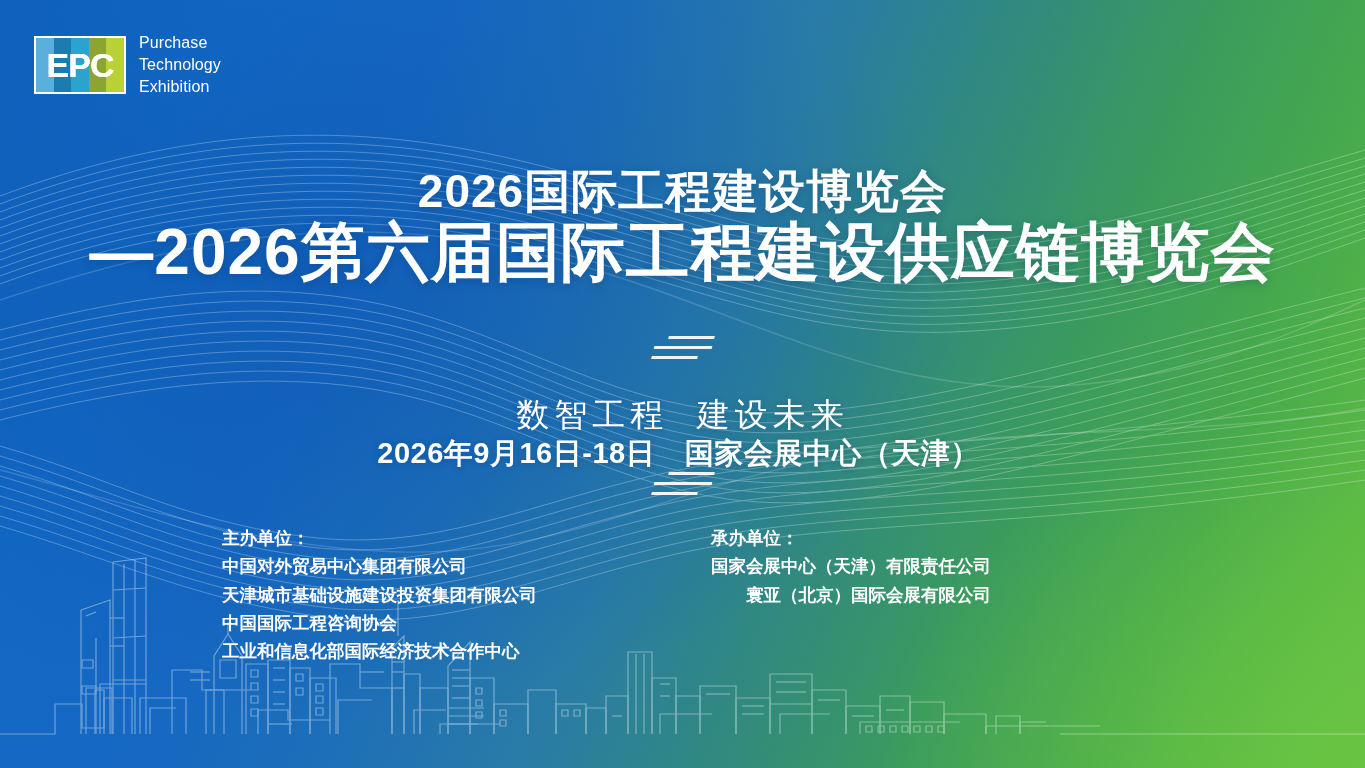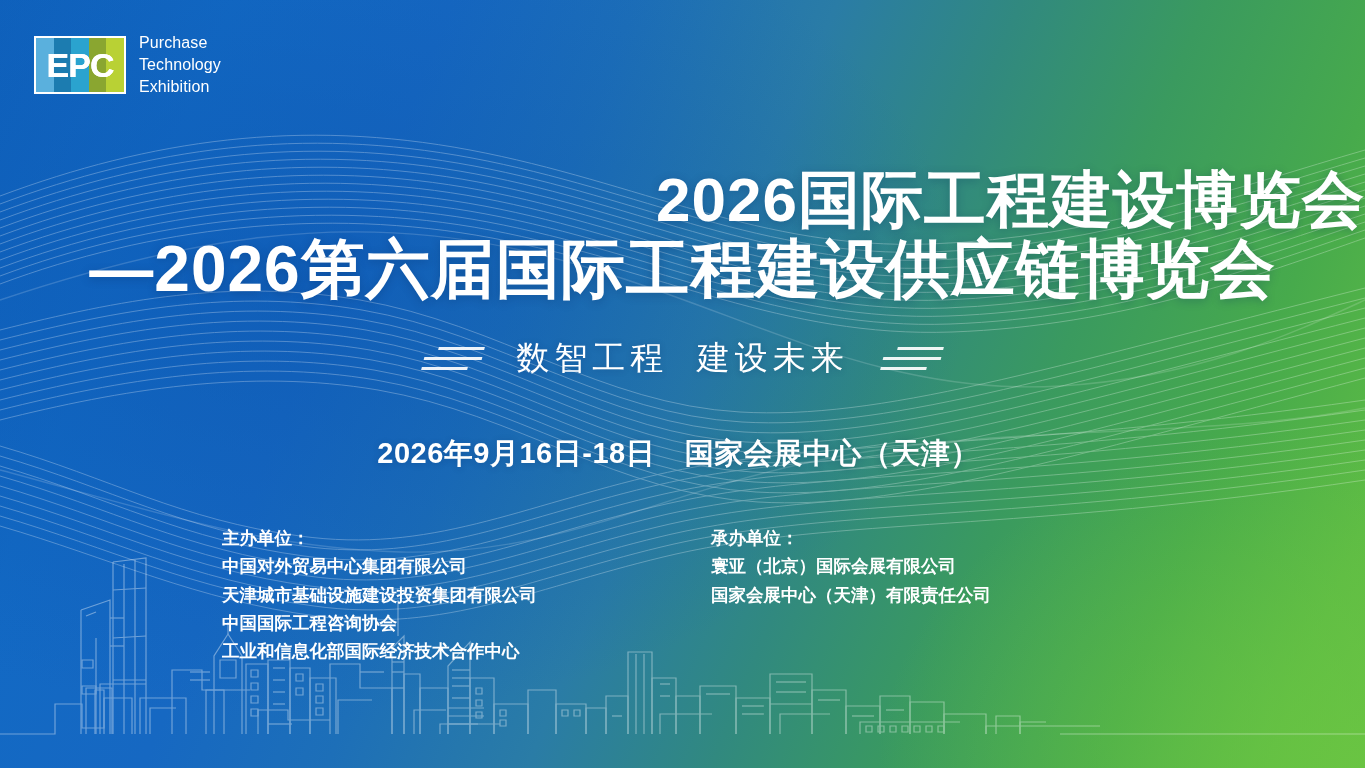--- a/index.html
+++ b/index.html
@@ -48,29 +48,29 @@
   }
   .logo-text{color:#ffffff;font-size:16px;line-height:1.36;font-weight:400;letter-spacing:.1px;}
 
   
   .headline{
     position:absolute;left:0;right:0;top:168px;text-align:center;
     color:#ffffff;
     font-family:"Liberation Sans","DejaVu Sans",sans-serif;
     font-weight:800;
   }
-  .title-1{font-size:62px;line-height:1.03;letter-spacing:1px;
-           text-shadow:0 2px 10px rgba(0,40,90,.28);text-align:right;}
+  .title-1{font-size:46px;line-height:1.03;letter-spacing:1px;
+           text-shadow:0 2px 10px rgba(0,40,90,.28);}
   .title-2{font-size:64px;line-height:1.16;letter-spacing:1px;
            text-shadow:0 2px 10px rgba(0,40,90,.28);}
 
   
   .tagline-row{
     position:absolute;left:0;right:0;top:336px;
-    display:flex;align-items:center;justify-content:center;gap:34px;
+    display:flex;align-items:center;justify-content:center;gap:34px;flex-direction:column;
   }
   .tagline{
     color:#ffffff;font-size:33px;font-weight:400;letter-spacing:5px;
     font-family:"Liberation Sans","DejaVu Sans",sans-serif;
     text-shadow:0 1px 6px rgba(0,40,90,.25);
     white-space:pre;
   }
   .dashes{display:flex;flex-direction:column;gap:7px;width:58px;transform:skewX(-14deg);}
   .dashes i{display:block;height:3px;background:rgba(255,255,255,.92);}
   .dashes i:nth-child(1){width:80%;margin-left:20%;}
@@ -337,19 +337,19 @@
         <span>中国国际工程咨询协会</span>
         <span>工业和信息化部国际经济技术合作中心</span>
       </div>
     </div>
   </div>
 
   <div class="org org-right">
     <div class="row">
       <div class="lbl">承办单位：</div>
       <div class="vals">
+        <span>国家会展中心（天津）有限责任公司</span>
         <span>寰亚（北京）国际会展有限公司</span>
-        <span>国家会展中心（天津）有限责任公司</span>
       </div>
     </div>
   </div>
 
 </div>
 
 </body></html>

